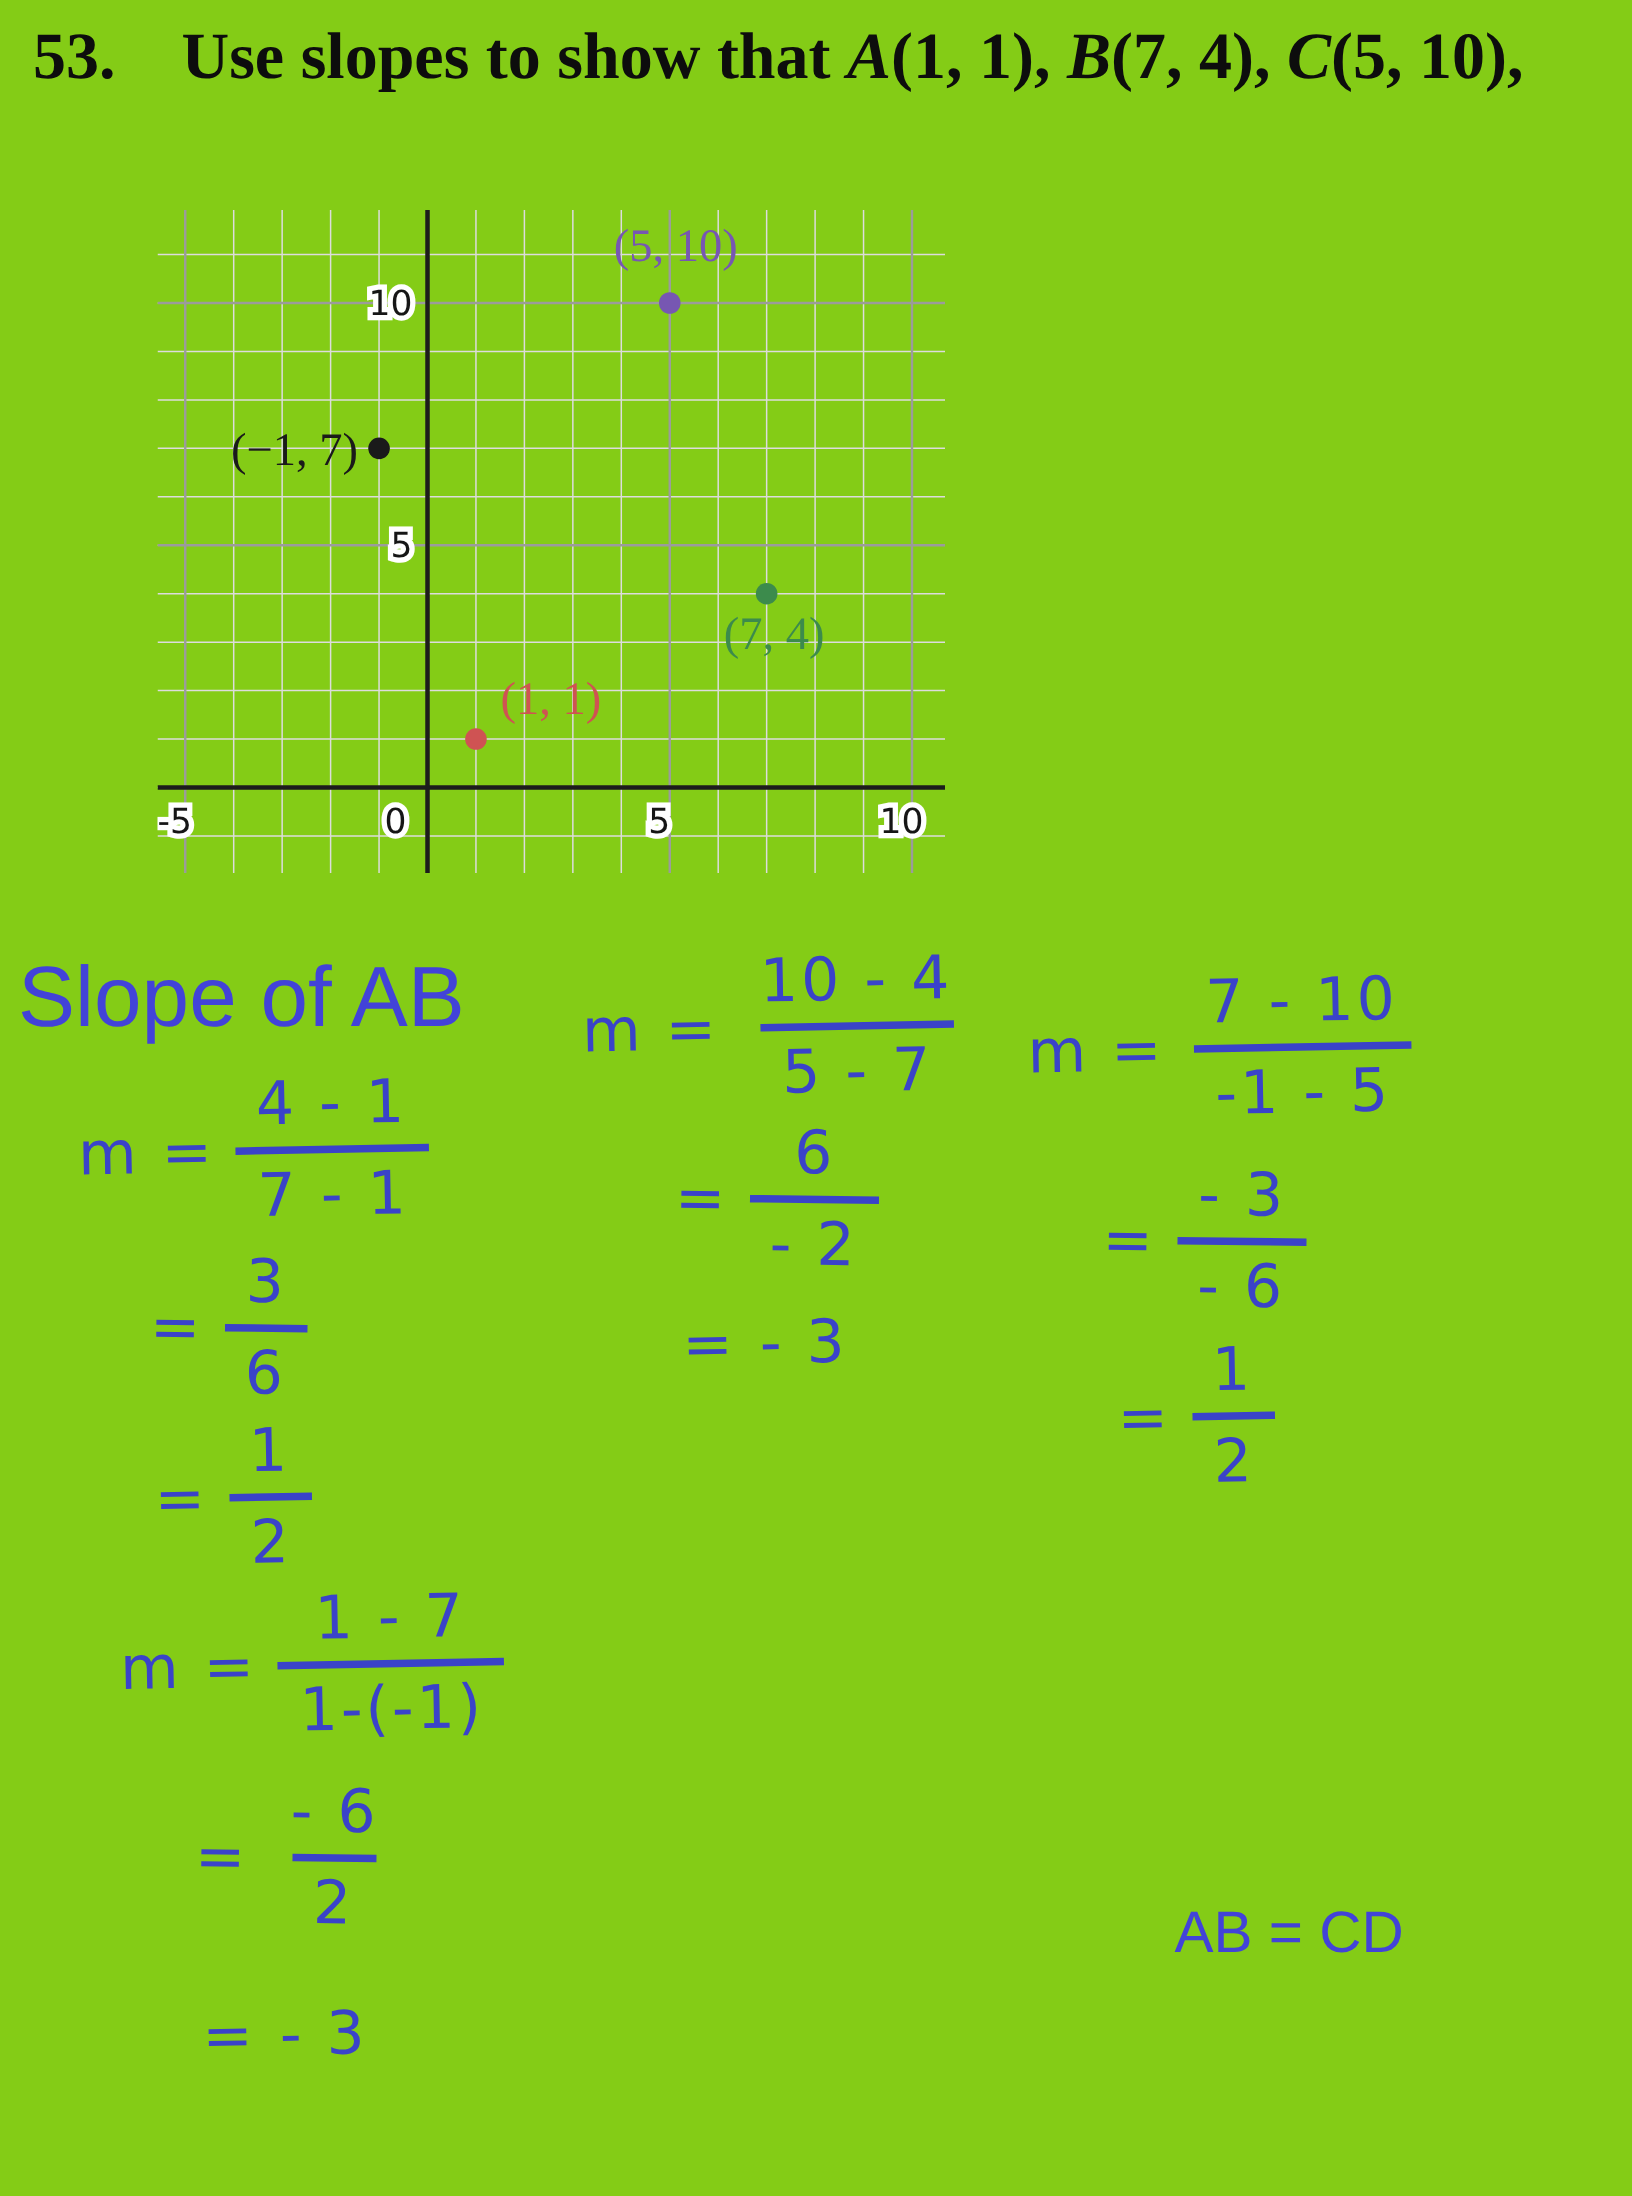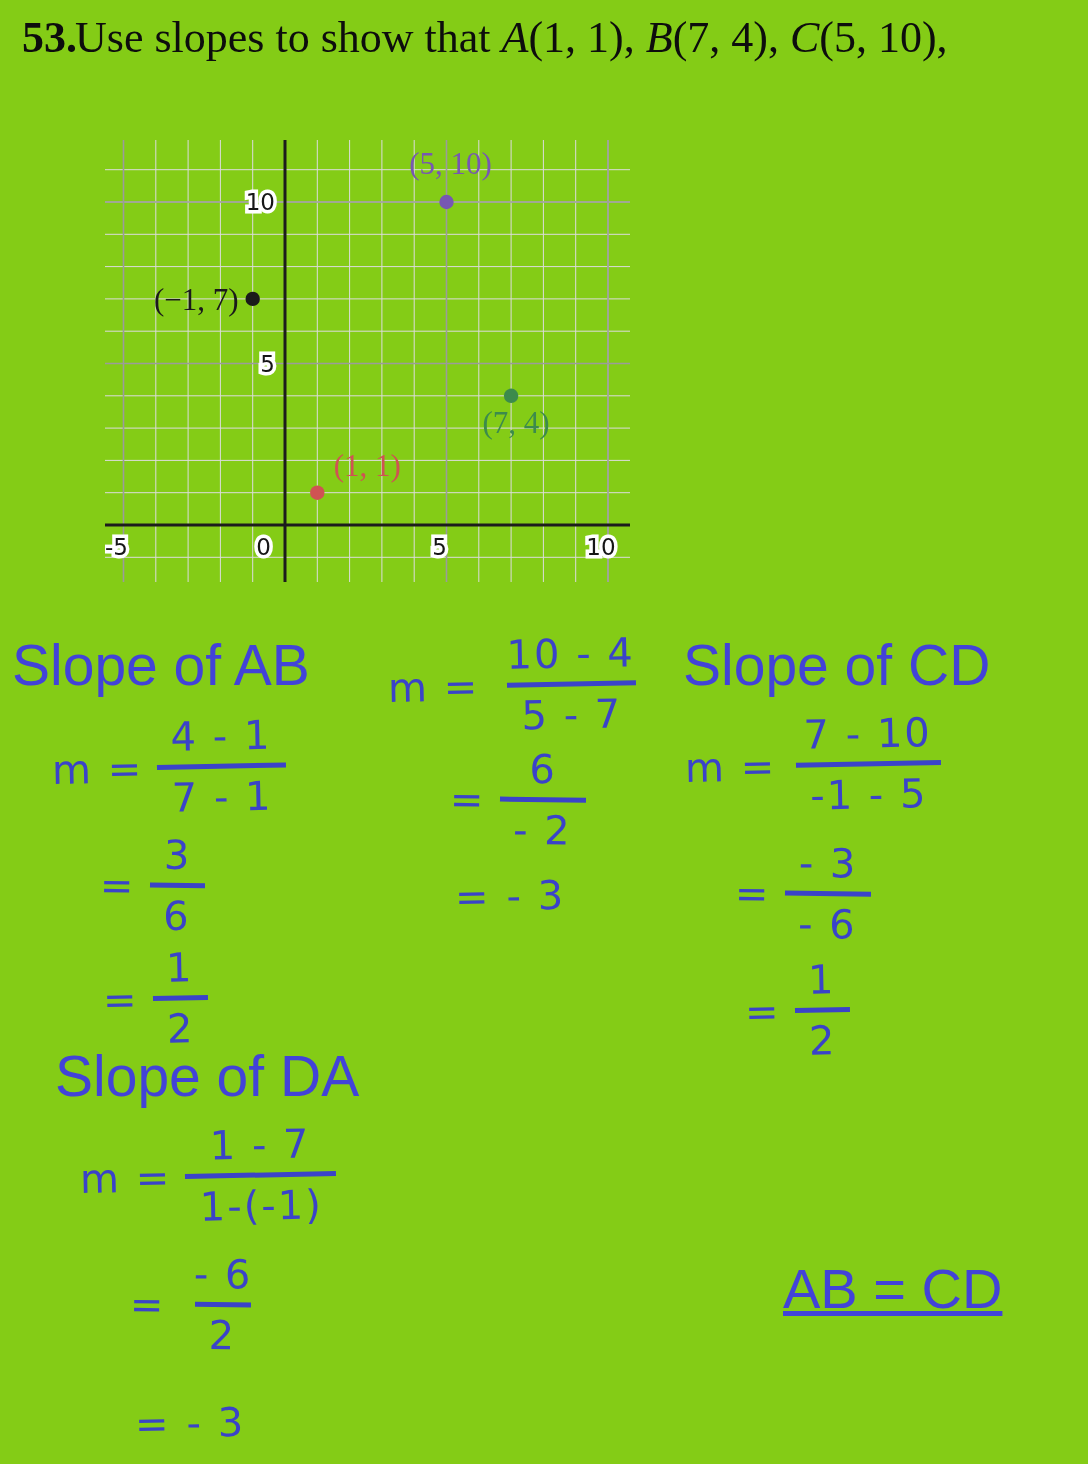--- a/index.html
+++ b/index.html
@@ -3,21 +3,21 @@
 <meta charset="utf-8">
 <style>
   html,body{margin:0;padding:0;background:#fff;}
   .page{position:relative;width:1088px;height:1464px;background:#84cc16;overflow:hidden;
         font-family:"Liberation Sans",sans-serif;}
 
   
   .problem{position:absolute;left:22px;top:10px;width:1055px;
            font-family:"Liberation Serif",serif;font-size:44px;line-height:55px;color:#0d0d0d;}
   .prob-num{position:absolute;left:0;top:0;font-weight:bold;}
-  .prob-lines{margin-left:53px;}
+  .prob-lines{margin-left:99px;font-weight:bold;}
   .prob-line .it{font-style:italic;}
 
   
   #graph{position:absolute;left:105px;top:140px;}
 
   
   .work{position:absolute;}
   .sec-title{font-family:"Liberation Sans",sans-serif;font-size:57px;color:#4243d8;white-space:nowrap;}
   .sec-body{display:block;}
   .eq-line{display:flex;align-items:center;gap:14px;color:#3a43c9;
@@ -44,21 +44,21 @@
   #sec-cd .eq-line:nth-child(2){margin:18px 0 0 52px;}
   #sec-cd .eq-line:nth-child(3){margin:12px 0 0 62px;}
 
   #sec-da{left:55px;top:1043px;}
   #sec-da .eq-line:nth-child(1){margin:16px 0 0 25px;}
   #sec-da .eq-line:nth-child(2){margin:18px 0 0 75px;}
   #sec-da .eq-line:nth-child(3){margin:44px 0 0 80px;}
 
   
   .conclusion{position:absolute;left:783px;top:1260px;
-              font-family:"Liberation Sans",sans-serif;font-size:56px;line-height:57px;color:#4243d8;text-decoration:underline;}
+              font-family:"Liberation Sans",sans-serif;font-size:39px;line-height:57px;color:#4243d8;}
 </style>
 </head>
 <body>
 
 <div class="page">
 
   <div class="problem">
     <span class="prob-num">53.</span>
     <div class="prob-lines">
       <div class="prob-line" id="prob-line1"><span>Use slopes to show that </span><span class="it">A</span><span>(1, 1), </span><span class="it">B</span><span>(7, 4), </span><span class="it">C</span><span>(5, 10),</span></div>
@@ -162,21 +162,20 @@
           </span>
         </div>
         <div class="eq-line">
           <span>=</span>
           <span class="val">- 3</span>
         </div>
       </div>
   </section>
 
   <section class="work" id="sec-cd">
-    <div class="sec-title">Slope of CD</div>
     <div class="sec-body">
         <div class="eq-line">
           <span>m =</span>
           <span class="frac">
             <span class="num">7 - 10</span>
             <span class="den">-1 - 5</span>
           </span>
         </div>
         <div class="eq-line">
           <span>=</span>
@@ -189,21 +188,20 @@
           <span>=</span>
           <span class="frac">
             <span class="num">1</span>
             <span class="den">2</span>
           </span>
         </div>
       </div>
   </section>
 
   <section class="work" id="sec-da">
-    <div class="sec-title">Slope of DA</div>
     <div class="sec-body">
         <div class="eq-line">
           <span>m =</span>
           <span class="frac">
             <span class="num">1 - 7</span>
             <span class="den">1-(-1)</span>
           </span>
         </div>
         <div class="eq-line">
           <span>=</span>

